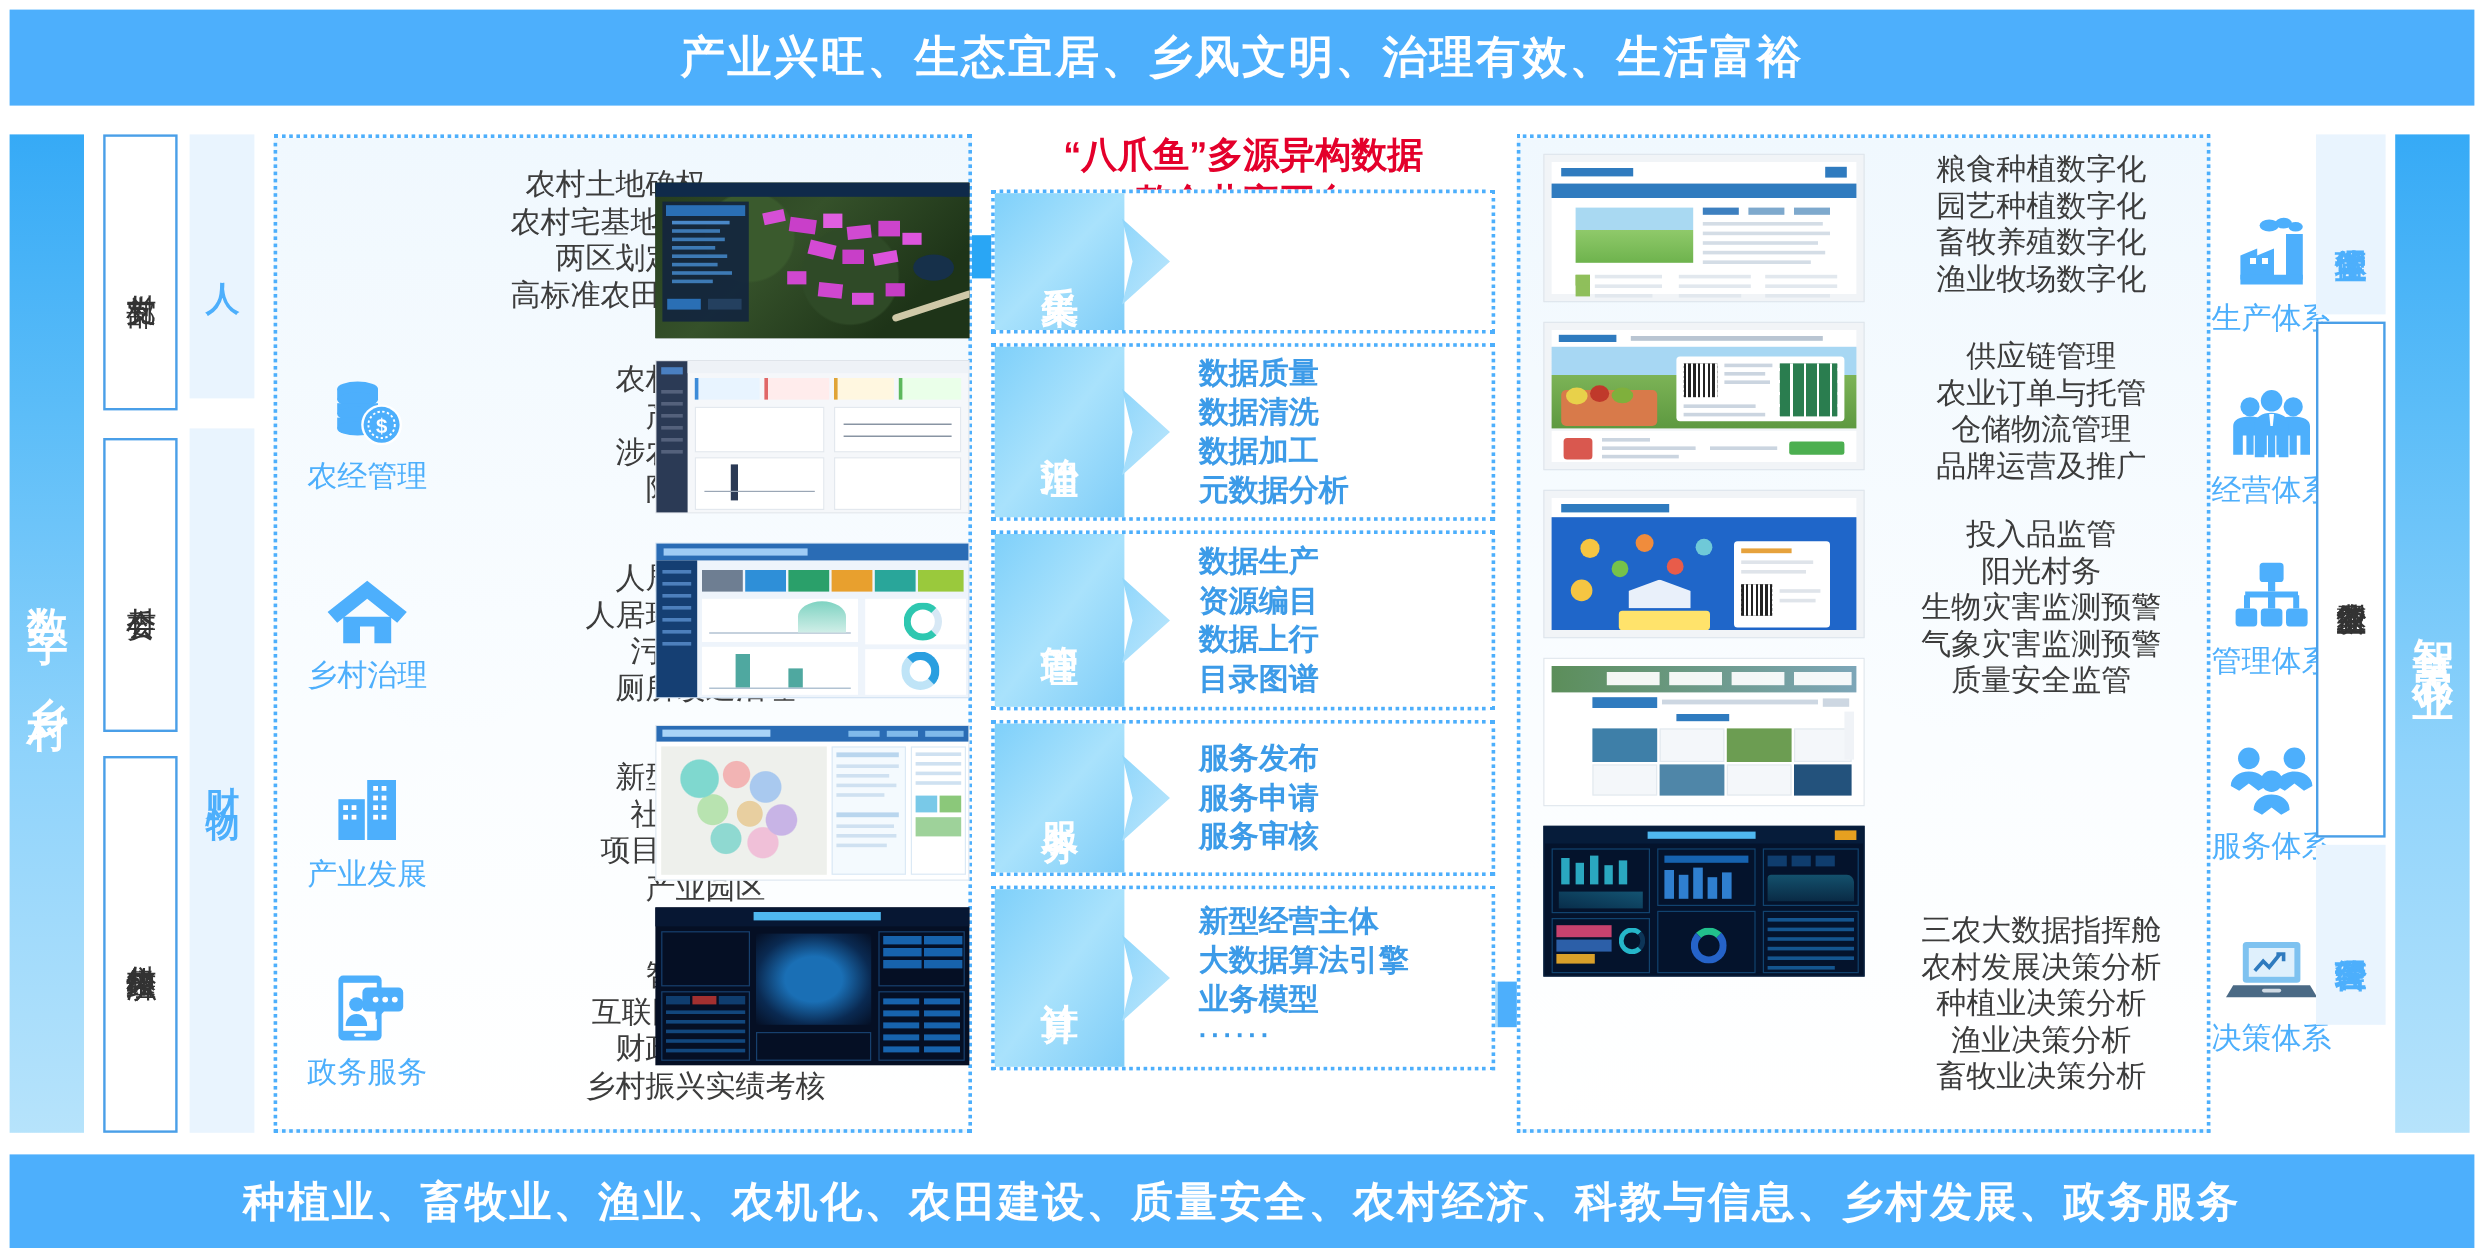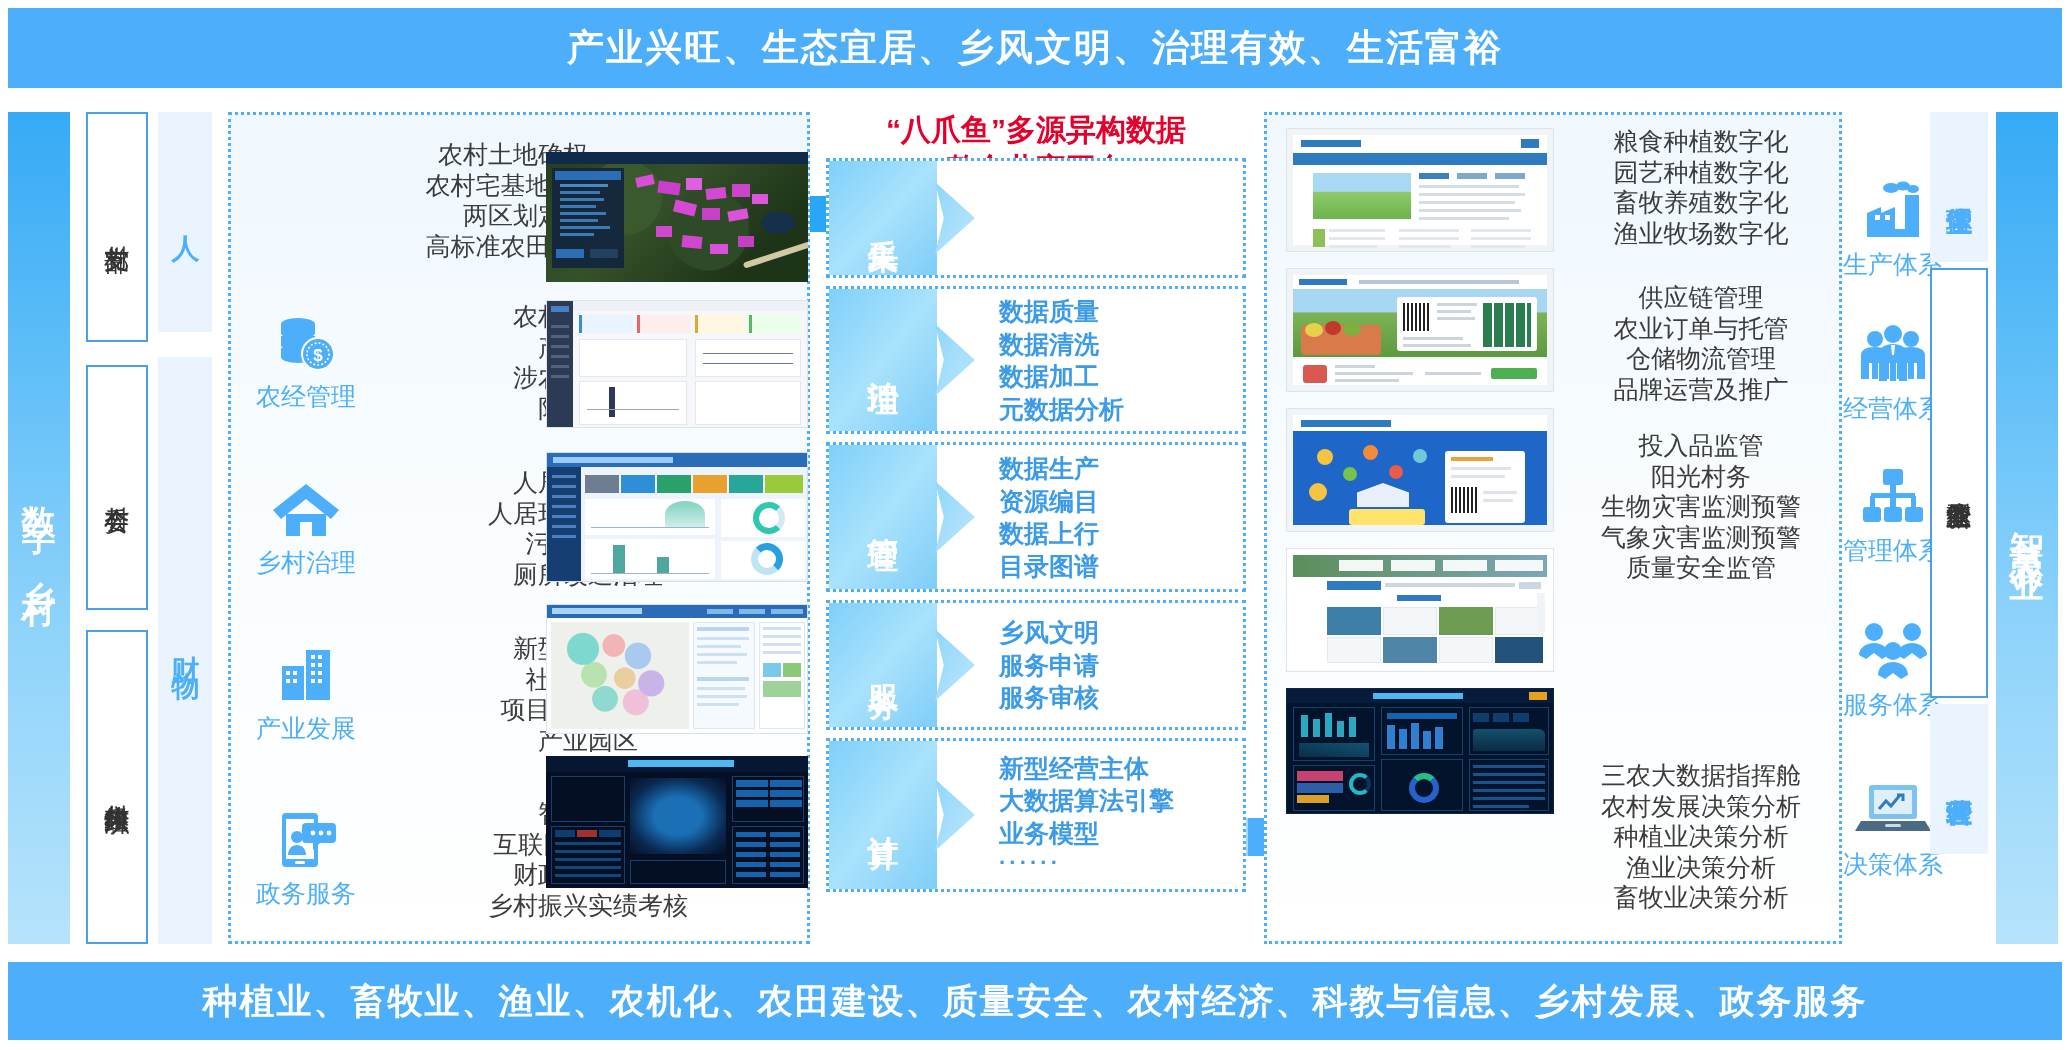--- a/index.html
+++ b/index.html
@@ -527,21 +527,21 @@
       <div>目录图谱</div>
     </div>
   </div>
 
   <div class="stage" id="stage-3">
     <div class="stage-key">
       <span class="stage-key-text">服务</span>
       <span class="stage-arrow"></span>
     </div>
     <div class="stage-items">
-      <div>乡风文明</div>
+      <div>服务发布</div>
       <div>服务申请</div>
       <div>服务审核</div>
     </div>
   </div>
 
   <div class="stage" id="stage-4">
     <div class="stage-key">
       <span class="stage-key-text">计算</span>
       <span class="stage-arrow"></span>
     </div>

